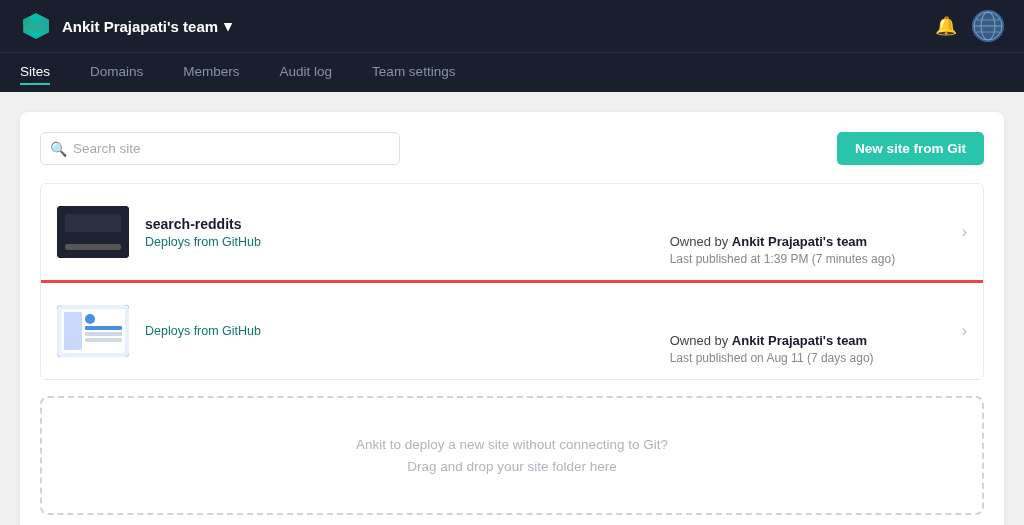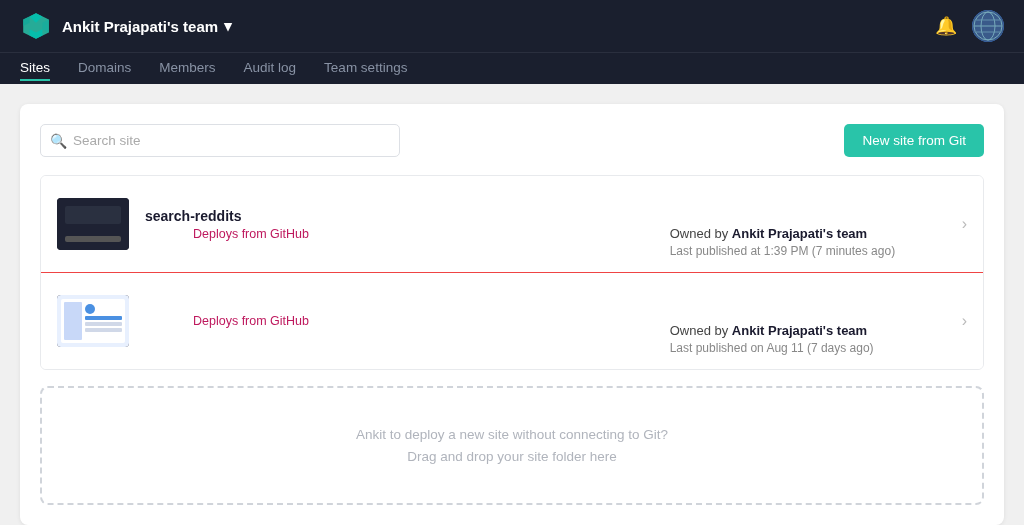--- a/index.html
+++ b/index.html
@@ -51,25 +51,25 @@
       align-items: center;
       justify-content: center;
       cursor: pointer;
       overflow: hidden;
     }
 
     
     .subnav {
       background: #1a1f2e;
       border-top: 1px solid #2a2f3e;
-      height: 32px;
+      height: 40px;
       display: flex;
       align-items: center;
       padding: 0 20px;
-      gap: 28px;
+      gap: 40px;
     }
     .subnav-item {
       color: #8892a4;
       font-size: 13.5px;
       cursor: pointer;
       padding: 4px 0;
       border-bottom: 2px solid transparent;
     }
     .subnav-item.active {
       color: #ffffff;
@@ -121,36 +121,36 @@
     }
     .search-input::placeholder { color: #aaa; }
 
     .btn-new-site {
       background: #29c4a9;
       color: #ffffff;
       border: none;
       border-radius: 5px;
       padding: 9px 18px;
       font-size: 13.5px;
-      font-weight: 400;
+      font-weight: 700;
       cursor: pointer;
       white-space: nowrap;
     }
 
     
     .site-list {
       border: 1px solid #e8eaed;
       border-radius: 6px;
       overflow: hidden;
     }
     .site-item {
       display: flex;
       align-items: center;
       padding: 14px 16px;
-      border-bottom: 1px solid #ef4444;
+      border-bottom: 3px solid #ef4444;
       cursor: pointer;
       background: #fff;
       transition: background 0.15s;
     }
     .site-item:last-child { border-bottom: none; }
 
     .site-thumbnail {
       width: 72px;
       height: 52px;
       background: #1e2233;
@@ -236,22 +236,21 @@
 
     .site-info { flex: 1; }
     .site-name {
       font-size: 14px;
       font-weight: 600;
       color: #1a1a2e;
       margin-bottom: 3px;
     }
     .site-deploy {
       font-size: 12.5px;
-      color: #be185d;
-      margin-left: 48px;
+      color: #0f766e;
     }
 
     .site-meta { text-align: left; min-width: 280px; }
     .site-owner {
       font-size: 13px;
       color: #444;
       margin-bottom: 3px;
       margin-top: 36px;
     }
     .site-owner strong { font-weight: 600; color: #1a1a2e; }

